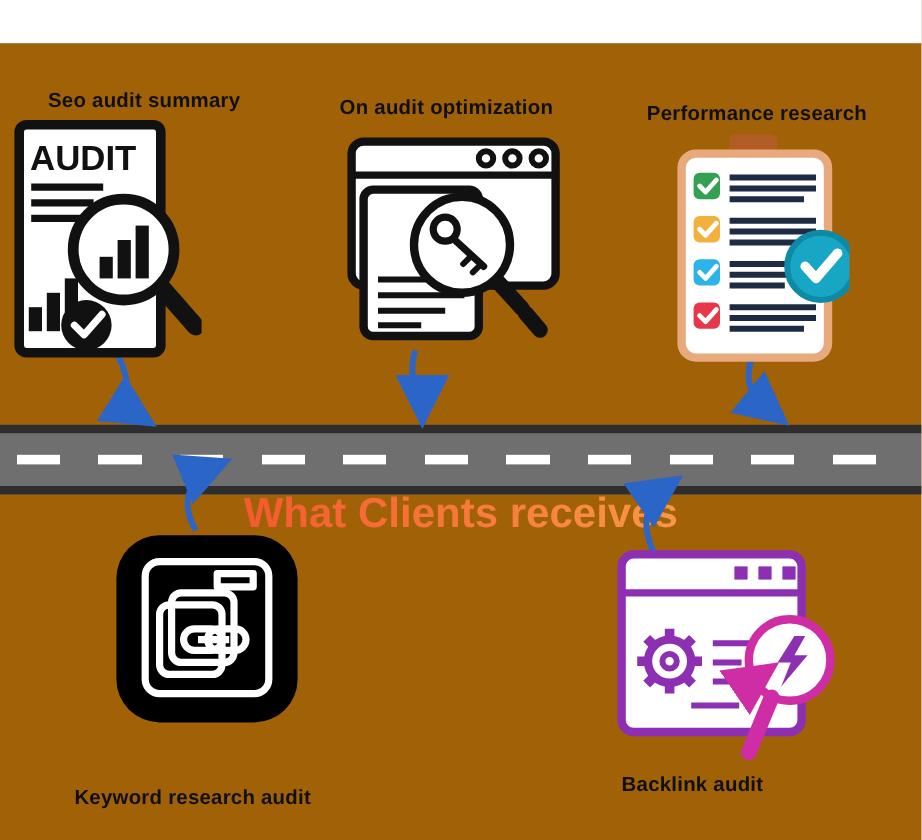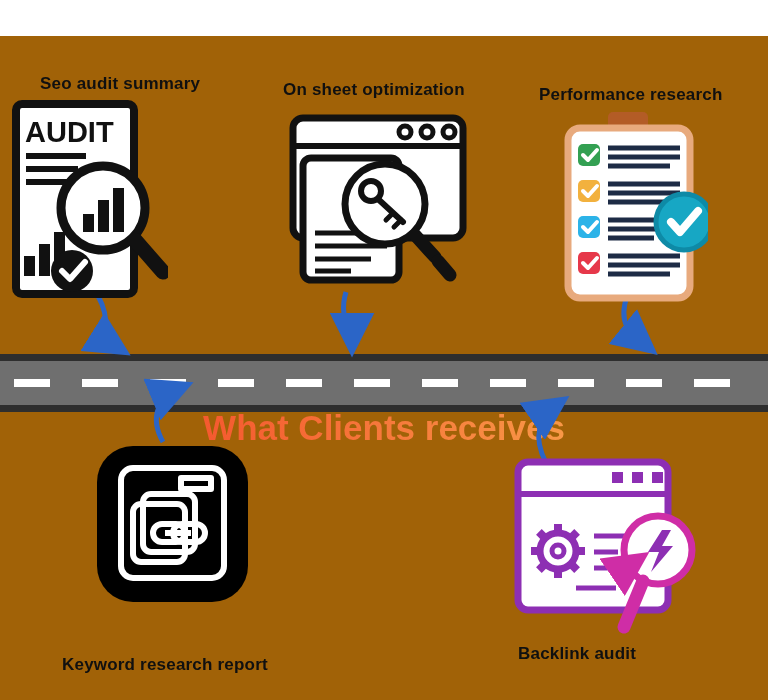--- a/index.html
+++ b/index.html
@@ -28,23 +28,23 @@
   }
   .abs { position:absolute; }
   svg { display:block; }
 </style>
 </head>
 <body>
 
 <div class="canvas">
 
   <div class="label" style="left:40px; top:38px;">Seo audit summary</div>
-  <div class="label" style="left:283px; top:44px;">On sheet optimization</div>
+  <div class="label" style="left:283px; top:44px;">On audit optimization</div>
   <div class="label" style="left:539px; top:49px;">Performance research</div>
-  <div class="label" style="left:62px; top:619px;">Keyword research report</div>
+  <div class="label" style="left:62px; top:619px;">Keyword research audit</div>
   <div class="label" style="left:518px; top:608px;">Backlink audit</div>
 
   <div class="road">
     <div class="road-dashes"></div>
   </div>
 
   <div class="title">What Clients receives</div>
 
   <svg class="abs" style="left:0; top:0; pointer-events:none;" width="768" height="700" viewBox="0 0 768 700">
     <defs>

